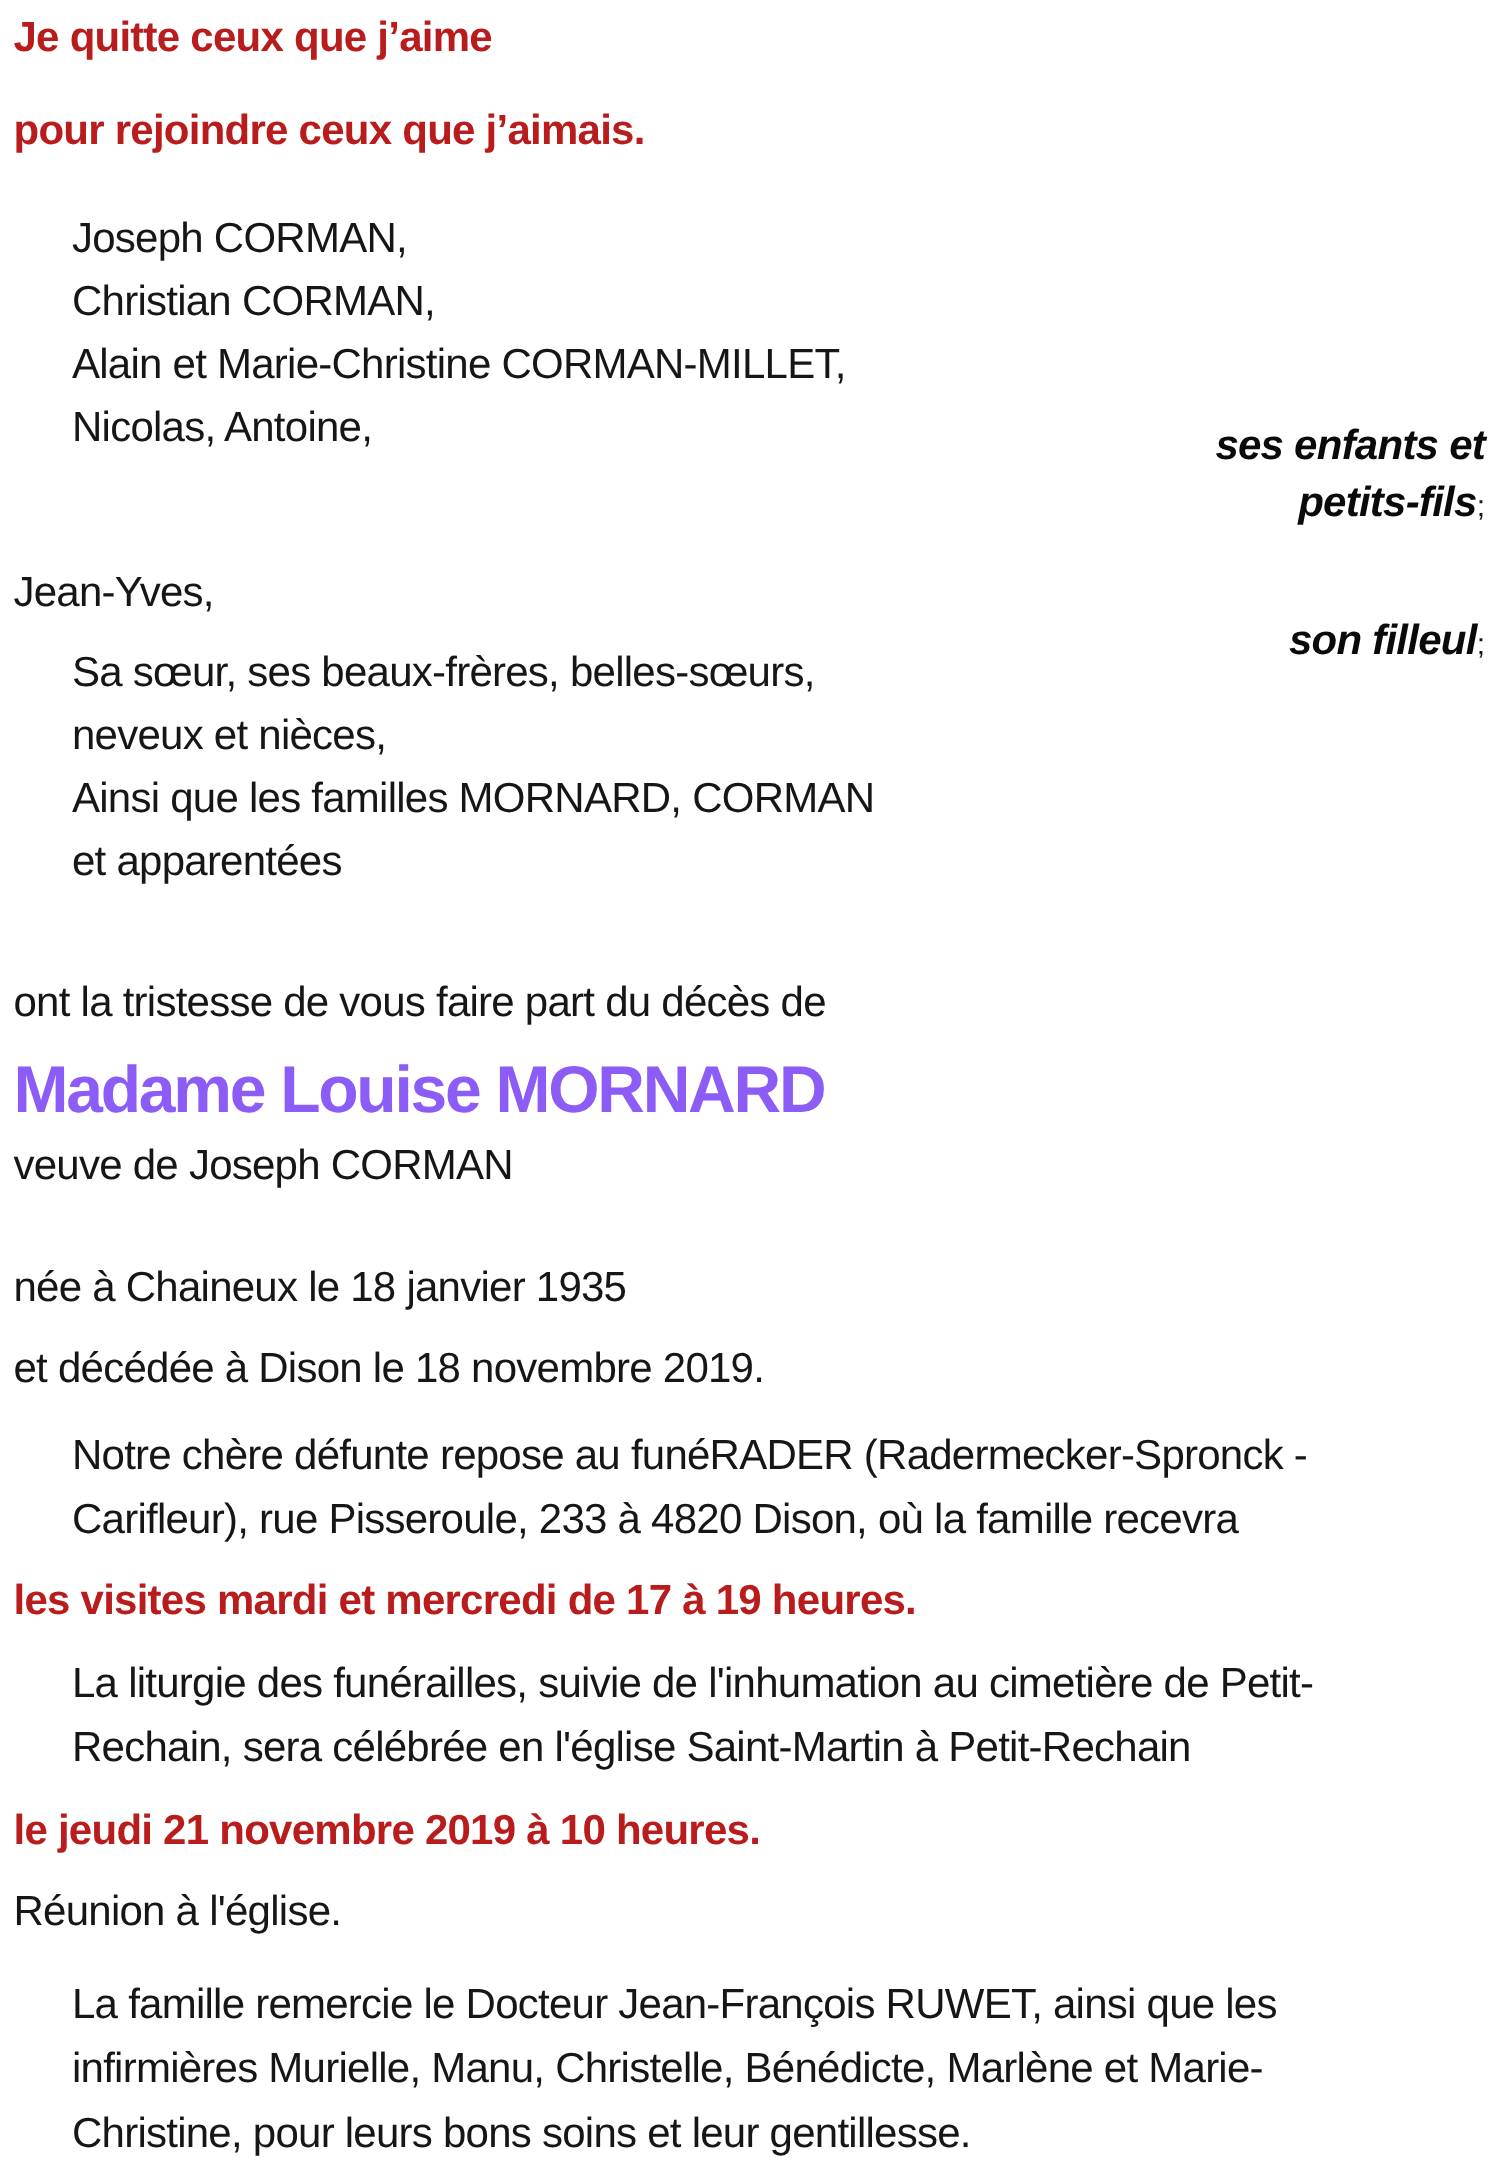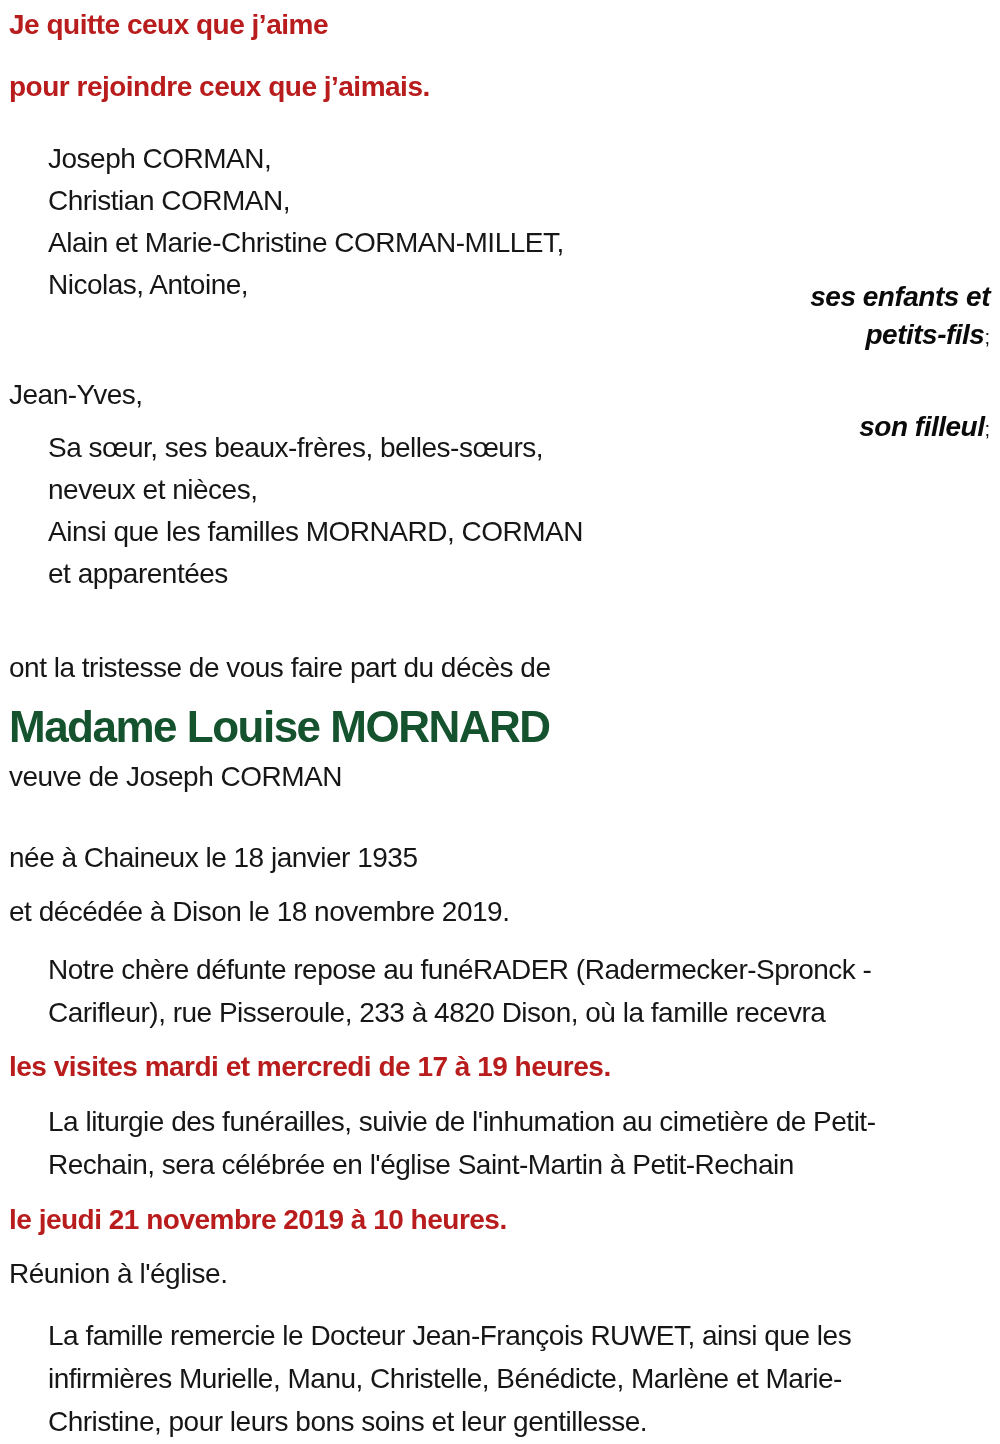--- a/index.html
+++ b/index.html
@@ -43,21 +43,21 @@
     font-style: normal;
     font-size: 20px;
     letter-spacing: 0;
     color: #161616;
   }
   .deceased-title {
     font-size: 44px;
     font-weight: 700;
     letter-spacing: -1.5px;
     line-height: 52px;
-    color: #14532d;
+    color: #8b5cf6;
   }
   
   .pos-ep1        { top: 7px; }
   .pos-ep2        { top: 69px; }
   .pos-children   { top: 138px; }
   .pos-rel-child  { top: 278px; }
   .pos-godson     { top: 377px; }
   .pos-rel-god    { top: 408px; }
   .pos-family     { top: 427px; }
   .pos-announce   { top: 611px; margin-top: 39px; }

